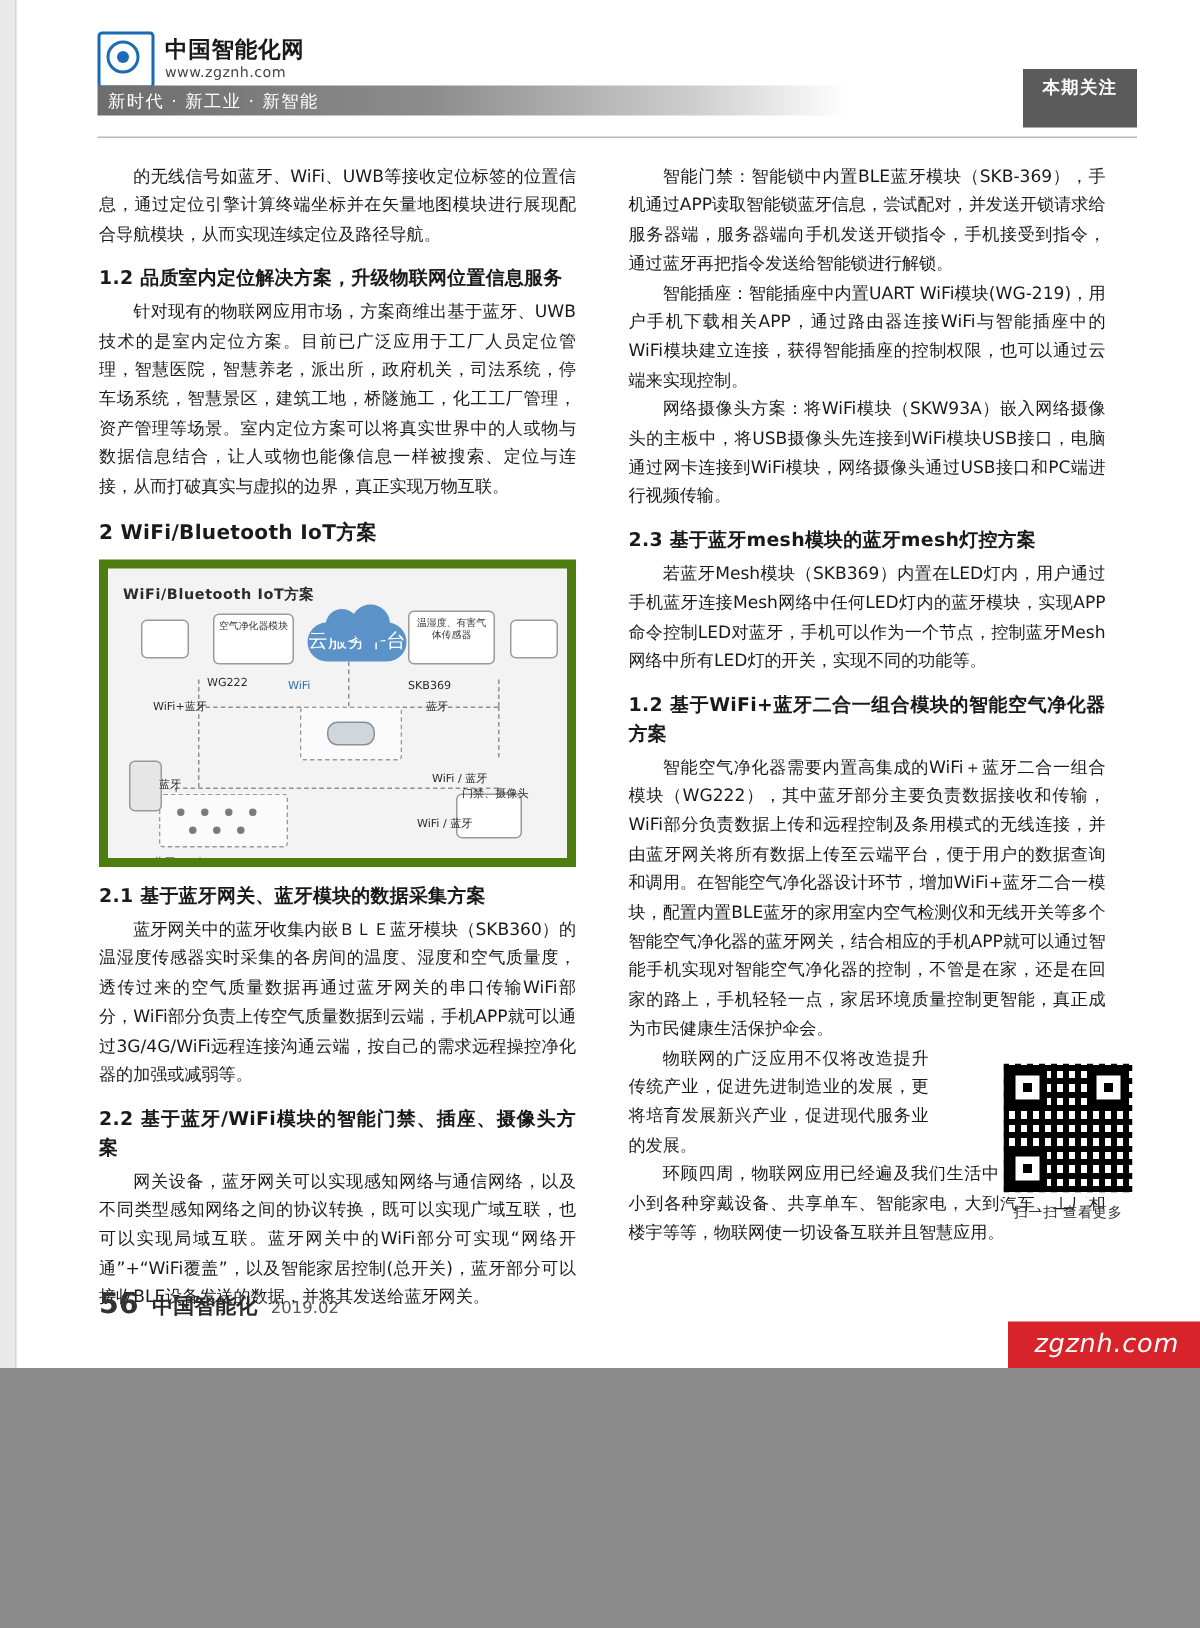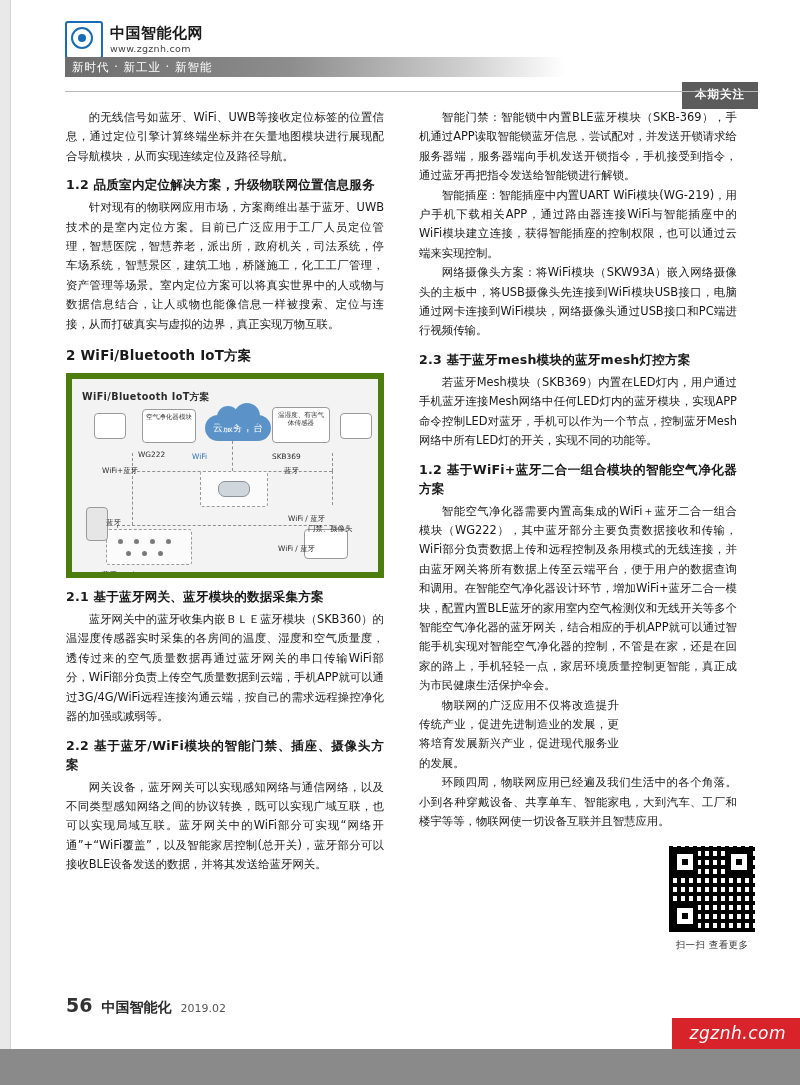--- a/index.html
+++ b/index.html
@@ -3,21 +3,21 @@
 <meta charset="utf-8">
 <style>
   html, body {
     margin: 0;
     padding: 0;
     background: #8a8a8a;
   }
   .page {
     position: relative;
     width: 800px;
-    height: 1049px;
+    height: 912px;
     background: #ffffff;
     overflow: hidden;
     font-family: "DejaVu Sans", "Liberation Sans", sans-serif;
     color: #1a1a1a;
   }
   
   .masthead {
     position: absolute;
     left: 65px;
     top: 18px;
@@ -83,23 +83,22 @@
     letter-spacing: 1px;
   }
   .section-tag {
     position: absolute;
     right: 42px;
     top: 46px;
     background: #5b5b5b;
     color: #ffffff;
     font-size: 11.5px;
     font-weight: bold;
-    padding: 5px 13px 7px 13px;
+    padding: 5px 13px 19px 13px;
     letter-spacing: 1px;
-    margin-top: 36px;
   }
   .rule {
     position: absolute;
     left: 65px;
     right: 42px;
     top: 91px;
     height: 1px;
     background: #b9b9b9;
   }
   
@@ -152,21 +151,21 @@
   }
   .cloud {
     position: absolute;
     left: 133px;
     top: 36px;
     width: 66px;
     height: 26px;
     background: #5b93c9;
     border-radius: 13px;
     color: #fff;
-    font-size: 10px;
+    font-size: 13px;
     text-align: center;
     line-height: 26px;
   }
   .cloud:before {
     content: "";
     position: absolute;
     left: 12px; top: -9px;
     width: 22px; height: 22px;
     background: #5b93c9;
     border-radius: 50%;

